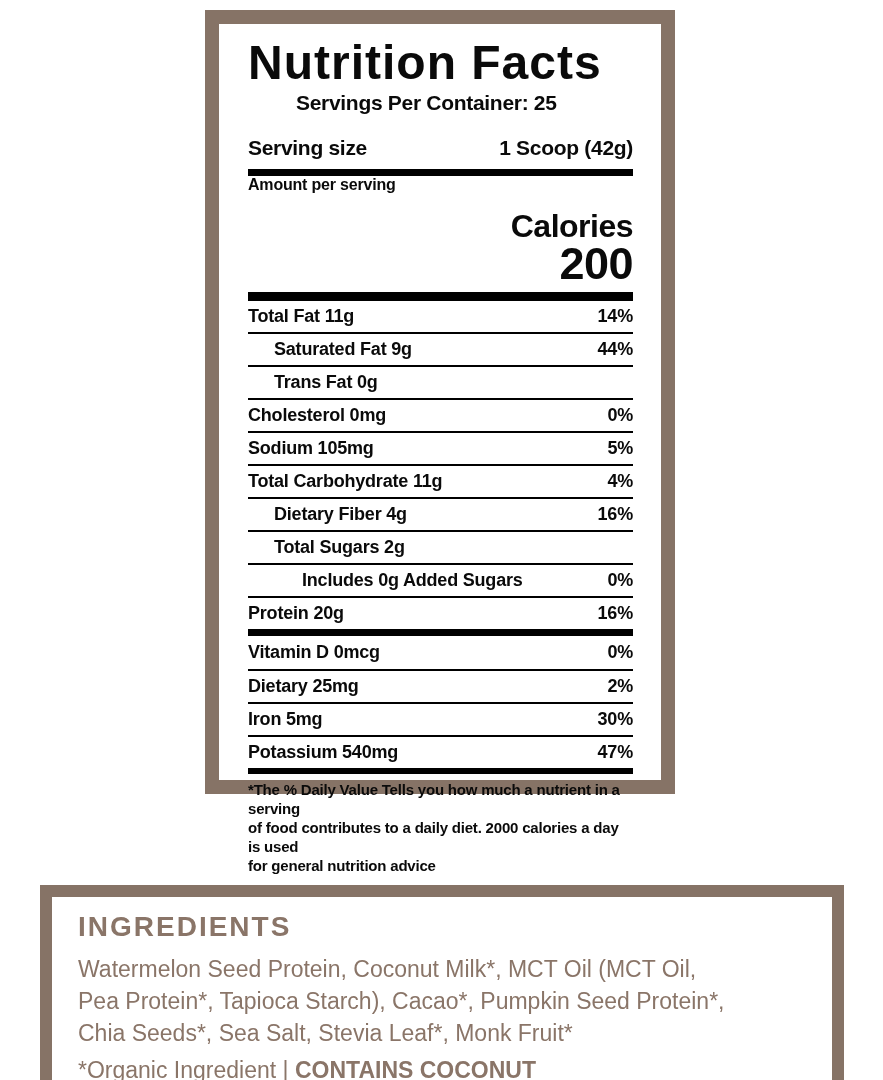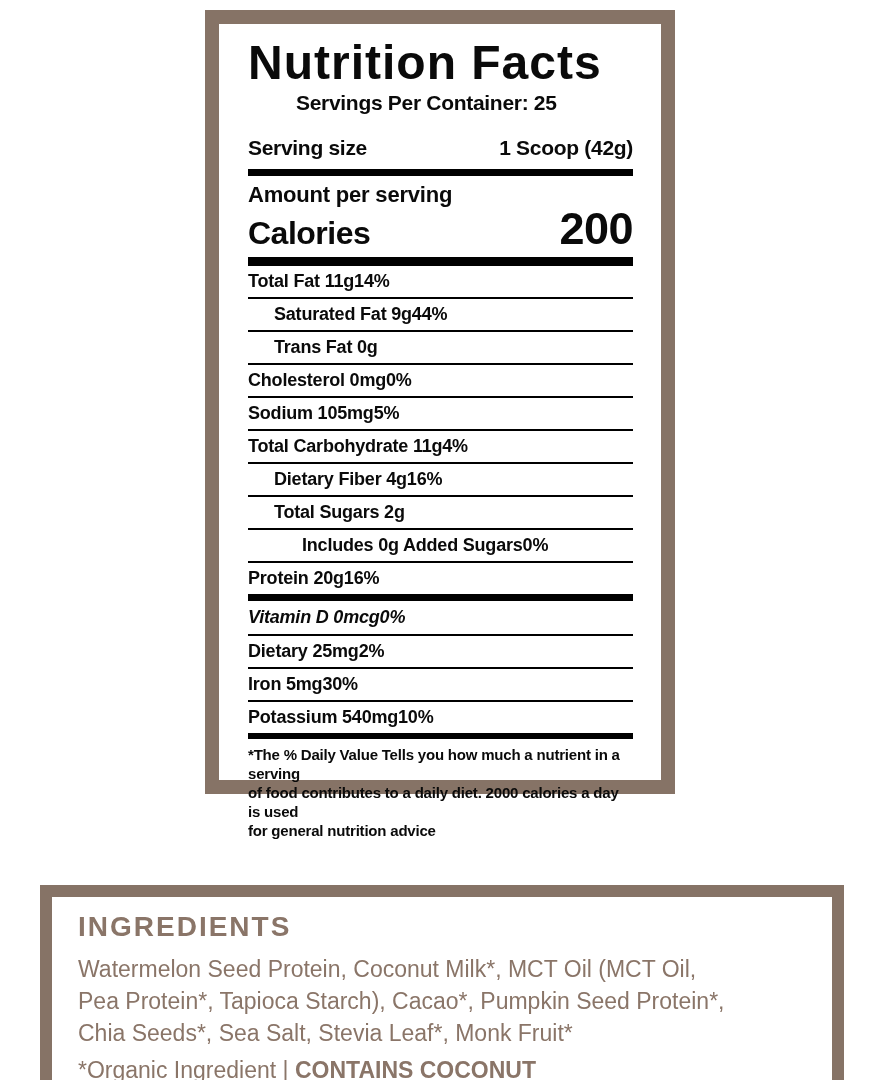--- a/index.html
+++ b/index.html
@@ -25,37 +25,38 @@
   }
   .nf-servings{font-size:21px;font-weight:700;letter-spacing:-0.3px;line-height:1.25;margin-left:48px;}
   .nf-serving-row{
     display:flex;justify-content:space-between;align-items:baseline;
     font-size:21px;font-weight:700;letter-spacing:-0.3px;line-height:1.25;
     margin:18px 0 8px 0;
   }
   .bar{background:#000;width:100%;}
   .bar-7{height:7px;}
   .bar-6{height:6px;}
-  .nf-amount{font-size:22px;font-weight:700;margin-top:6px;letter-spacing:-0.2px;}
+  .nf-amount{font-size:16px;font-weight:700;letter-spacing:-0.2px;}
   .nf-cal-row{
     display:flex;justify-content:space-between;align-items:flex-end;
-    margin:0 0 6px 0;
+    margin:16px 0 6px 0;
+    flex-direction:column;
   }
   .nf-cal-label{font-size:32px;font-weight:700;line-height:1.05;letter-spacing:-0.5px;}
   .nf-cal-value{font-size:45px;font-weight:700;line-height:0.95;letter-spacing:-0.5px;}
   .nf-dv-header{
     text-align:right;font-size:16px;font-weight:700;padding:5px 0 4px 0;letter-spacing:-0.2px;
   }
   .nrow{
-    display:flex;align-items:center;
+    display:flex;justify-content:space-between;align-items:center;
     border-top:2px solid #000;
     font-size:18px;font-weight:700;letter-spacing:-0.2px;
     height:33px;box-sizing:border-box;
   }
-  .nrow.no-top{border-top:none;font-style:italic;}
+  .nrow.no-top{border-top:none;}
   .nrow.indent-1 .nlabel{padding-left:26px;}
   .nrow.indent-2 .nlabel{padding-left:54px;}
   .nvalue{text-align:right;}
   .nf-footnote{
     margin:6px 0 8px 0;font-size:15px;font-weight:700;line-height:1.27;
     letter-spacing:-0.2px;white-space:pre-line;
   }
   
   .ingredients-frame{
     position:absolute;left:40px;top:885px;width:804px;height:226px;
@@ -143,21 +144,21 @@
         <div class="nrow indent-0">
           <span class="nlabel">Dietary 25mg</span>
           <span class="nvalue">2%</span>
         </div>
         <div class="nrow indent-0">
           <span class="nlabel">Iron 5mg</span>
           <span class="nvalue">30%</span>
         </div>
         <div class="nrow indent-0">
           <span class="nlabel">Potassium 540mg</span>
-          <span class="nvalue">10%</span>
+          <span class="nvalue">47%</span>
         </div>
       </div>
     <div class="bar bar-6"></div>
     <p class="nf-footnote">*The % Daily Value Tells you how much a nutrient in a serving
 of food contributes to a daily diet. 2000 calories a day is used
 for general nutrition advice</p>
   </div>
 </section>
 
 <section class="ingredients-frame">

